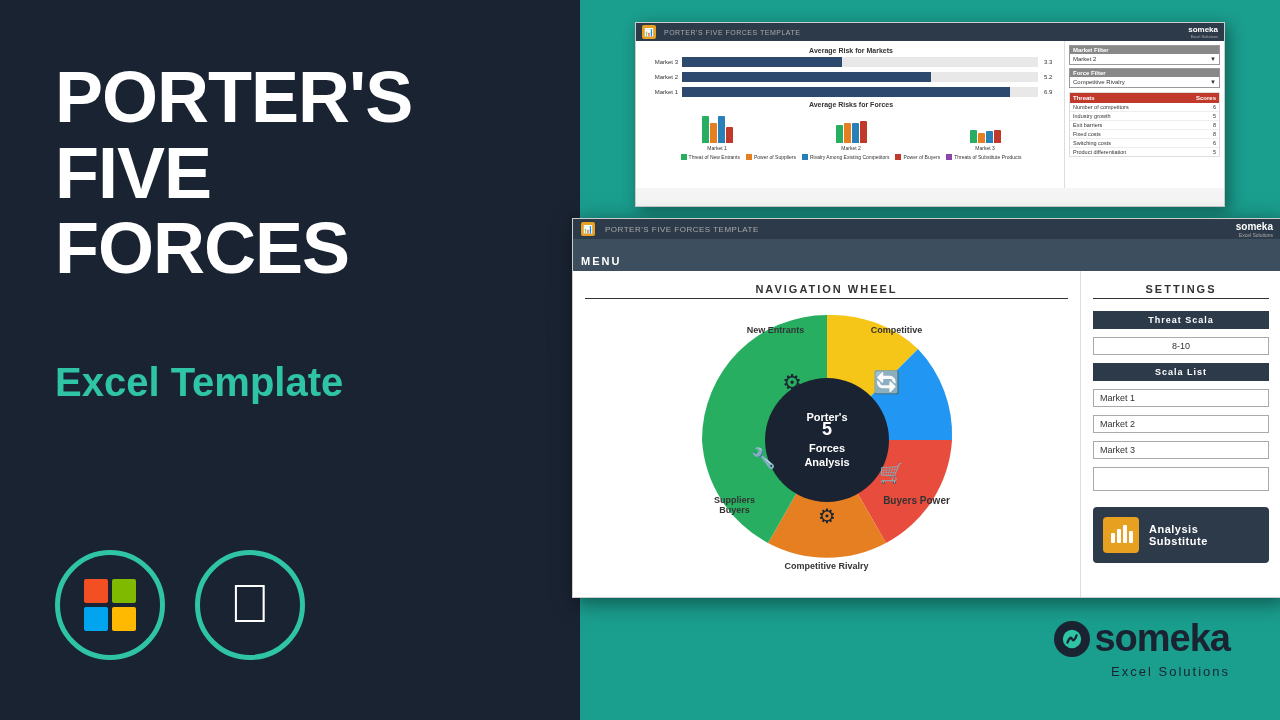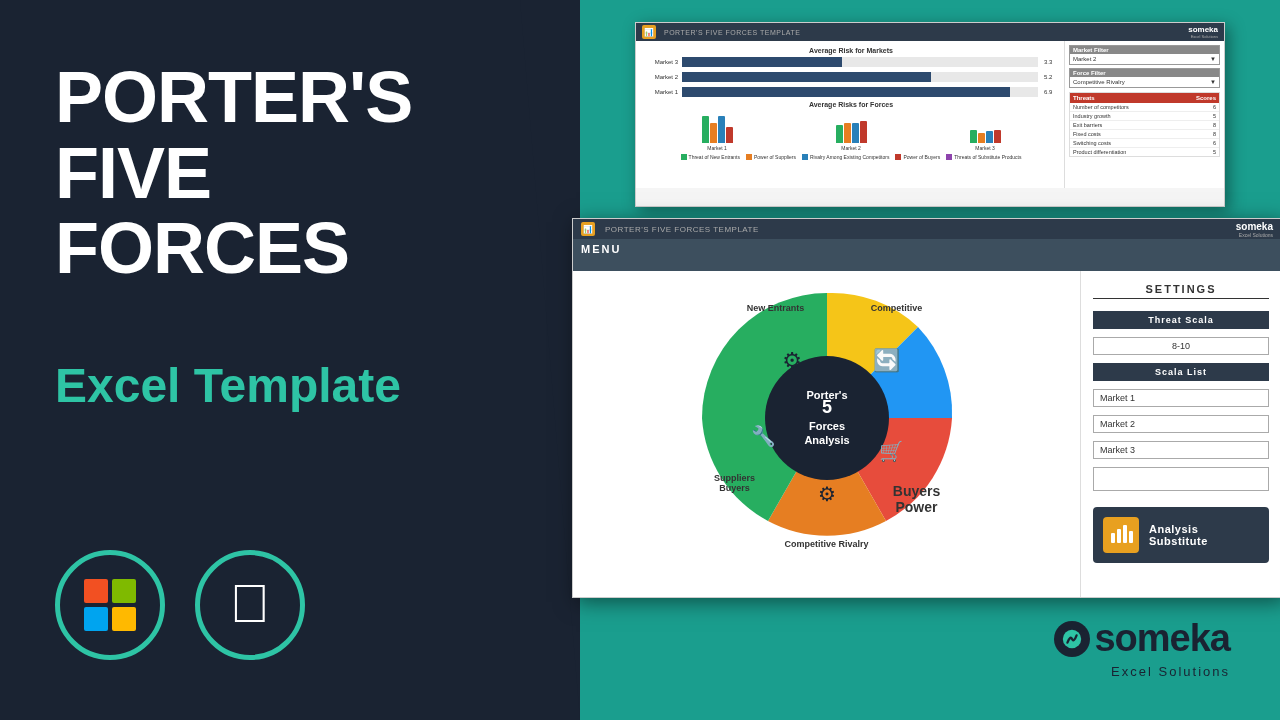--- a/index.html
+++ b/index.html
@@ -51,21 +51,21 @@
     }
 
     .subtitle {
       position: absolute;
       left: 55px;
       top: 360px;
       z-index: 10;
     }
 
     .subtitle h2 {
-      font-size: 48px;
+      font-size: 40px;
       font-weight: 700;
       color: #2ec4a5;
       line-height: 1.1;
     }
 
     
     .bottom-icons {
       position: absolute;
       left: 55px;
       bottom: 60px;
@@ -336,21 +336,21 @@
       display: flex;
       align-items: center;
       padding: 0 8px;
       gap: 6px;
     }
 
     .menu-subtitlebar {
       height: 22px;
       background: #3d4f5e;
       display: flex;
-      align-items: flex-end;
+      align-items: flex-start;
       padding: 16px 8px;
     }
 
     .menu-subtitlebar-text {
       color: #ffffff;
       font-size: 11px;
       font-weight: bold;
       letter-spacing: 2px;
     }
 
@@ -682,20 +682,21 @@
     </div>
   </div>
 
   <div class="menu-subtitlebar">
     <span class="menu-subtitlebar-text">MENU</span>
   </div>
 
   <div class="menu-body">
 
     <div class="nav-wheel-area">
+      <div class="nav-wheel-title">NAVIGATION WHEEL</div>
 
       <div style="position:relative;width:270px;height:270px;">
         <svg class="nav-wheel-svg" viewBox="0 0 270 270">
 
           <path d="M135,135 L135,10 A125,125 0 0,1 226,44 Z" fill="#f5c518"></path>
 
           <path d="M135,135 L226,44 A125,125 0 0,1 260,135 Z" fill="#2196F3"></path>
 
           <path d="M135,135 L260,135 A125,125 0 0,1 194,238 Z" fill="#e74c3c"></path>
 
@@ -718,21 +719,21 @@
 
           <text x="200" y="175" text-anchor="middle" font-size="20" fill="#1a2332">🛒</text>
 
           <text x="135" y="218" text-anchor="middle" font-size="20" fill="#1a2332">⚙</text>
         </svg>
         
         
         <div style="position:absolute;top:20px;left:54px;font-size:9px;font-weight:bold;color:#333;text-align:center;width:60px;">New Entrants</div>
         <div style="position:absolute;top:20px;right:30px;font-size:9px;font-weight:bold;color:#333;text-align:center;width:70px;">Competitive</div>
         <div style="position:absolute;left:8px;top:190px;font-size:9px;font-weight:bold;color:#333;text-align:center;width:70px;">Suppliers Buyers</div>
-        <div style="position:absolute;right:10px;top:200px;font-size:14px;font-weight:bold;color:#333;text-align:center;width:70px;">Buyers Power</div>
+        <div style="position:absolute;right:10px;top:190px;font-size:10px;font-weight:bold;color:#333;text-align:center;width:70px;">Buyers Power</div>
         <div style="position:absolute;bottom:4px;left:50%;transform:translateX(-50%);font-size:9px;font-weight:bold;color:#333;text-align:center;width:90px;">Competitive Rivalry</div>
       </div>
     </div>
 
     <div class="settings-panel">
       <div class="settings-title">SETTINGS</div>
 
       <div class="settings-header-box">Threat Scala</div>
       <div class="settings-value-box">8-10</div>
 

